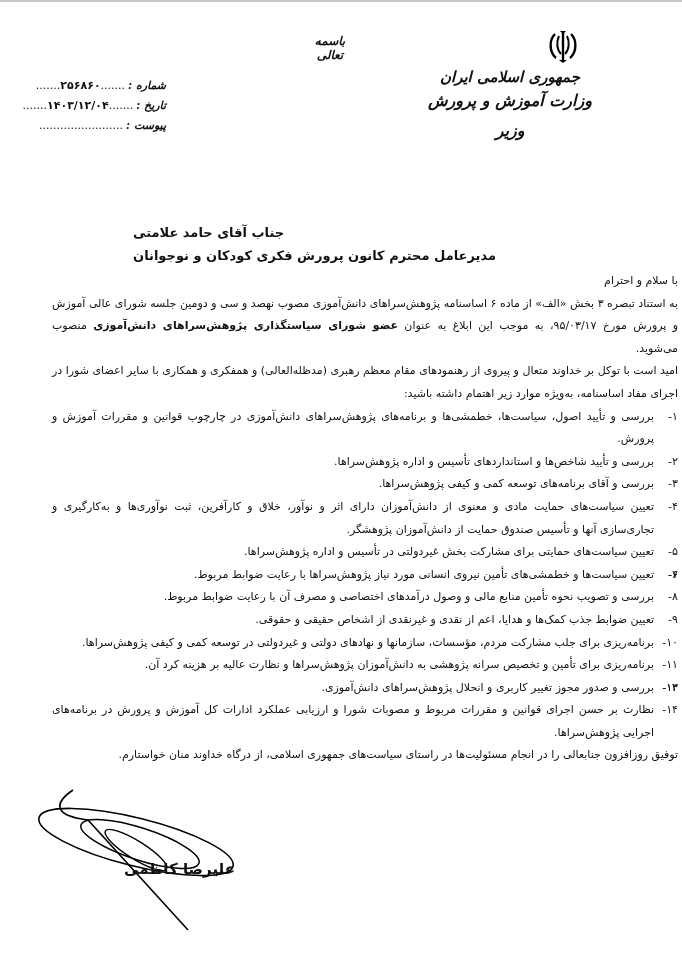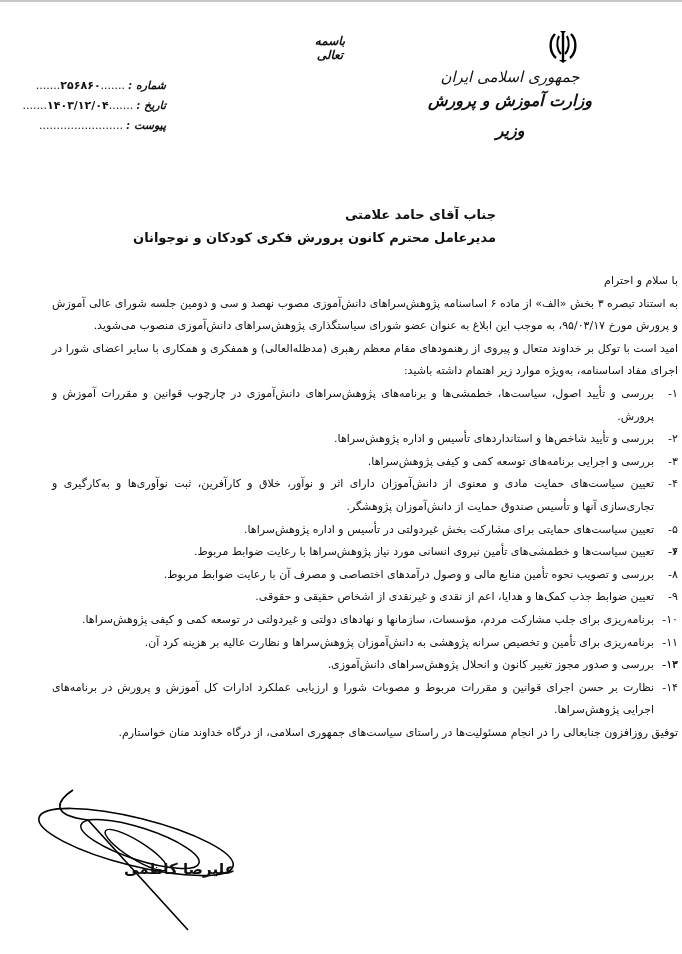--- a/index.html
+++ b/index.html
@@ -4,38 +4,38 @@
   <style>
     html, body { margin: 0; padding: 0; }
     body {
       width: 682px; height: 954px; background: #ffffff; position: relative; overflow: hidden;
       font-family: "DejaVu Sans", sans-serif; color: #111;
     }
     .topbar { position: absolute; left: 0; top: 0; width: 682px; height: 2px; background: #c8c8c8; }
     .emblem { position: absolute; left: 545px; top: 28px; width: 36px; height: 36px; }
     .header-right { position: absolute; right: 72px; top: 66px; width: 200px; text-align: center; direction: rtl;
       font-family: "DejaVu Serif", serif; font-style: italic; }
-    .hr-line1 { font-size: 15px; line-height: 22px; font-weight: normal; }
+    .hr-line1 { font-size: 15px; line-height: 22px; font-weight: bold; }
     .hr-line2 { font-size: 16px; line-height: 26px; font-weight: bold; }
     .hr-line3 { font-size: 16px; line-height: 26px; font-weight: bold; margin-top: 4px; }
     .bismillah { position: absolute; left: 300px; top: 34px; width: 60px; text-align: center; direction: rtl;
       font-family: "DejaVu Serif", serif; font-style: italic; font-weight: bold; font-size: 12px; }
     .meta { position: absolute; left: 36px; top: 76px; width: 130px; direction: rtl;
       font-family: "DejaVu Serif", serif; font-size: 11px; }
     .meta-row { height: 20px; line-height: 20px; white-space: nowrap; display: flex; justify-content: flex-start; }
     .meta-label { font-style: italic; font-weight: bold; margin-left: 3px; }
     .meta-value { font-weight: bold; font-family: "DejaVu Sans", sans-serif; letter-spacing: 0.2px; }
     .dots { color: #222; }
-    .recipient { position: absolute; right: 186px; top: 204px; direction: rtl; text-align: right; font-weight: bold; }
+    .recipient { position: absolute; right: 186px; top: 222px; direction: rtl; text-align: left; font-weight: bold; }
     .recipient .r1 { font-size: 13px; line-height: 22px; }
     .recipient .r2 { font-size: 13px; line-height: 24px; position: relative; left: 0; }
     .body { position: absolute; left: 52px; top: 270px; width: 626px; direction: rtl; text-align: justify;
       font-size: 11px; line-height: 22.6px; }
     .body p { margin: 0; }
-    .body b { font-weight: normal; }
+    .body b { font-weight: bold; }
     .list { margin: 0; padding: 0; list-style: none; }
     .list li { position: relative; padding-right: 24px; }
     .list .num { position: absolute; right: 0; top: 0; width: 22px; text-align: right; }
     .signature-svg { position: absolute; left: 18px; top: 780px; width: 230px; height: 160px; }
     .signer { position: absolute; left: 124px; top: 860px; direction: rtl; font-weight: bold; font-size: 15px; }
   </style>
 </head>
 <body>
 
 <div class="topbar"></div>
@@ -84,31 +84,31 @@
   <div class="r2">مدیرعامل محترم کانون پرورش فکری کودکان و نوجوانان</div>
 </div>
 
 <div class="body">
   <p>با سلام و احترام</p>
   <p><span>به استناد تبصره ۳ بخش «الف» از ماده ۶ اساسنامه پژوهش‌سراهای دانش‌آموزی مصوب نهصد و سی و دومین جلسه شورای عالی آموزش و پرورش مورخ ۹۵/۰۳/۱۷، به موجب این ابلاغ به عنوان </span><b>عضو شورای سیاستگذاری پژوهش‌سراهای دانش‌آموزی</b><span> منصوب می‌شوید.</span></p>
   <p>امید است با توکل بر خداوند متعال و پیروی از رهنمودهای مقام معظم رهبری (مدظله‌العالی) و همفکری و همکاری با سایر اعضای شورا در اجرای مفاد اساسنامه، به‌ویژه موارد زیر اهتمام داشته باشید:</p>
   <ul class="list">
     <li><span class="num">۱-</span><span>بررسی و تأیید اصول، سیاست‌ها، خطمشی‌ها و برنامه‌های پژوهش‌سراهای دانش‌آموزی در چارچوب قوانین و مقررات آموزش و پرورش.</span></li>
     <li><span class="num">۲-</span><span>بررسی و تأیید شاخص‌ها و استانداردهای تأسیس و اداره پژوهش‌سراها.</span></li>
-    <li><span class="num">۳-</span><span>بررسی و اجرایی برنامه‌های توسعه کمی و کیفی پژوهش‌سراها.</span></li>
+    <li><span class="num">۳-</span><span>بررسی و آقای برنامه‌های توسعه کمی و کیفی پژوهش‌سراها.</span></li>
     <li><span class="num">۴-</span><span>تعیین سیاست‌های حمایت مادی و معنوی از دانش‌آموزان دارای اثر و نوآور، خلاق و کارآفرین، ثبت نوآوری‌ها و به‌کارگیری و تجاری‌سازی آنها و تأسیس صندوق حمایت از دانش‌آموزان پژوهشگر.</span></li>
     <li><span class="num">۵-</span><span>تعیین سیاست‌های حمایتی برای مشارکت بخش غیردولتی در تأسیس و اداره پژوهش‌سراها.</span></li>
     <li><span class="num">۶-</span></li>
     <li><span class="num">۷-</span><span>تعیین سیاست‌ها و خطمشی‌های تأمین نیروی انسانی مورد نیاز پژوهش‌سراها با رعایت ضوابط مربوط.</span></li>
     <li><span class="num">۸-</span><span>بررسی و تصویب نحوه تأمین منابع مالی و وصول درآمدهای اختصاصی و مصرف آن با رعایت ضوابط مربوط.</span></li>
     <li><span class="num">۹-</span><span>تعیین ضوابط جذب کمک‌ها و هدایا، اعم از نقدی و غیرنقدی از اشخاص حقیقی و حقوقی.</span></li>
     <li><span class="num">۱۰-</span><span>برنامه‌ریزی برای جلب مشارکت مردم، مؤسسات، سازمانها و نهادهای دولتی و غیردولتی در توسعه کمی و کیفی پژوهش‌سراها.</span></li>
     <li><span class="num">۱۱-</span><span>برنامه‌ریزی برای تأمین و تخصیص سرانه پژوهشی به دانش‌آموزان پژوهش‌سراها و نظارت عالیه بر هزینه کرد آن.</span></li>
     <li><span class="num">۱۲-</span></li>
-    <li><span class="num">۱۳-</span><span>بررسی و صدور مجوز تغییر کانون و انحلال پژوهش‌سراهای دانش‌آموزی.</span></li>
+    <li><span class="num">۱۳-</span><span>بررسی و صدور مجوز تغییر کاربری و انحلال پژوهش‌سراهای دانش‌آموزی.</span></li>
     <li><span class="num">۱۴-</span><span>نظارت بر حسن اجرای قوانین و مقررات مربوط و مصوبات شورا و ارزیابی عملکرد ادارات کل آموزش و پرورش در برنامه‌های اجرایی پژوهش‌سراها.</span></li>
   </ul>
   <p>توفیق روزافزون جنابعالی را در انجام مسئولیت‌ها در راستای سیاست‌های جمهوری اسلامی، از درگاه خداوند منان خواستارم.</p>
 </div>
 
 <svg class="signature-svg" viewBox="0 0 230 160">
   <ellipse cx="118" cy="62" rx="100" ry="24" transform="rotate(14 118 62)" stroke="#000" stroke-width="1.6" fill="none"></ellipse>
   <ellipse cx="122" cy="64" rx="62" ry="16" transform="rotate(18 122 64)" stroke="#000" stroke-width="1.5" fill="none"></ellipse>
   <ellipse cx="118" cy="70" rx="36" ry="9" transform="rotate(32 118 70)" stroke="#000" stroke-width="1.4" fill="none"></ellipse>
   <path d="M55 10 C40 20, 30 35, 70 40 L170 150" stroke="#000" stroke-width="1.6" fill="none"></path>

